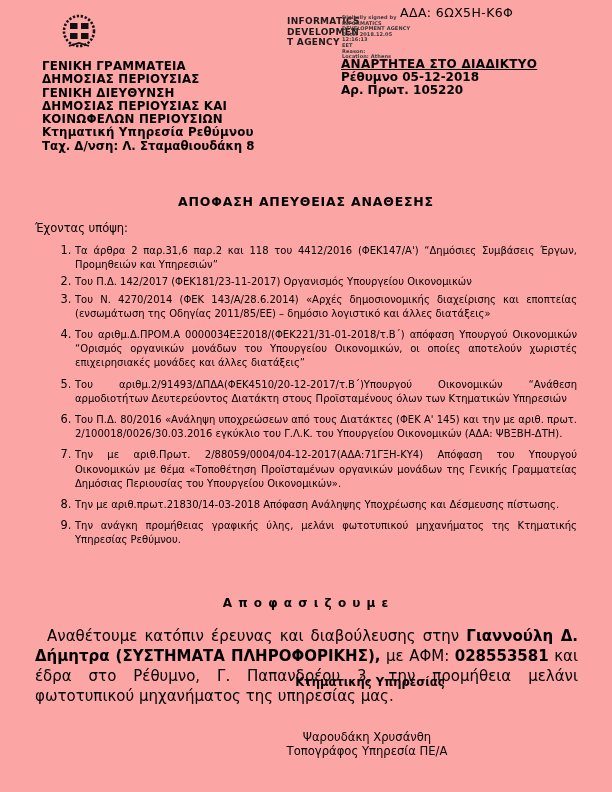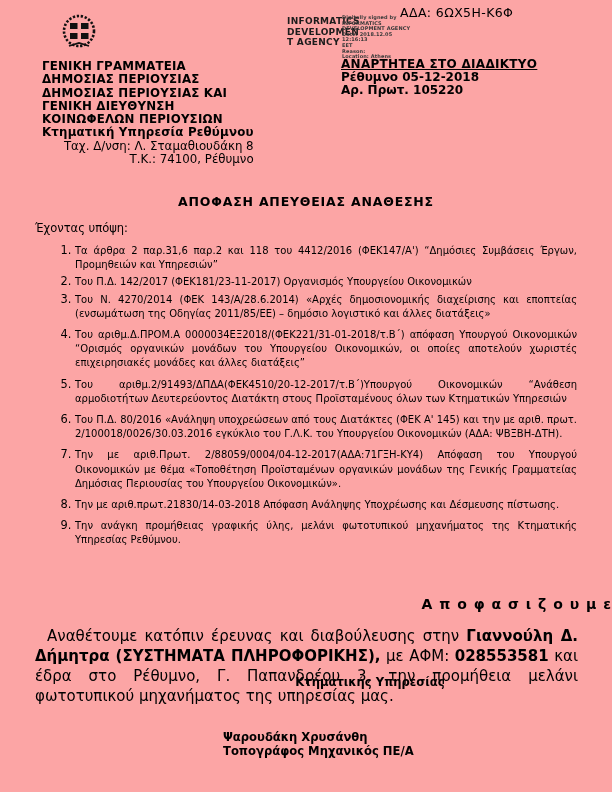--- a/index.html
+++ b/index.html
@@ -25,46 +25,46 @@
     position:absolute;left:342px;top:15px;width:70px;
     font-size:5px;line-height:5.6px;font-weight:700;color:#3a3a3a;
     letter-spacing:.1px;
   }
   
   .meta{position:absolute;left:341px;top:58px;font-size:12px;line-height:13.2px;font-weight:bold;}
   .meta .pub{text-decoration:underline;letter-spacing:.3px;}
   
   .letterhead{position:absolute;left:42px;top:60px;font-size:11.8px;line-height:13.3px;}
   .letterhead .b{font-weight:bold;letter-spacing:.2px;}
-  .letterhead .addr{font-weight:normal;text-align:right;}
+  .letterhead .addr{font-weight:bold;}
   
   .doc-title{position:absolute;left:0;top:194px;width:612px;text-align:center;
     font-size:12.5px;font-weight:bold;letter-spacing:.8px;}
   .having{position:absolute;left:35px;top:221px;font-size:11.5px;}
   
   .list-wrap{position:absolute;left:35px;top:243px;width:542px;}
   .list-wrap ol{margin:0;padding:0 0 0 40px;}
   .list-wrap li{
     font-size:10px;line-height:14.2px;text-align:justify;
     margin:0 0 6px 0;padding:0;
   }
   .list-wrap li:nth-child(1),.list-wrap li:nth-child(2){margin-bottom:2px;}
   .list-wrap li::marker{font-size:11.4px;}
   
-  .decide{position:absolute;left:0;top:596px;width:612px;text-align:right;
-    font-size:14px;font-weight:bold;letter-spacing:1px;}
+  .decide{position:absolute;left:0;top:596px;width:612px;text-align:center;
+    font-size:12px;font-weight:bold;letter-spacing:1px;}
   
   .decision{position:absolute;left:35px;top:611px;width:543px;
     font-size:15px;line-height:20px;text-align:justify;text-indent:12px;}
   .decision .b{font-weight:bold;}
   
   .role{position:absolute;left:270px;top:676px;width:200px;text-align:center;
     font-size:11.6px;line-height:13.8px;font-weight:bold;}
-  .signer{position:absolute;left:223px;top:731px;width:270px;
-    font-size:11.6px;line-height:13.8px;font-weight:bold;}
+  .signer{position:absolute;left:232px;top:731px;width:270px;text-align:center;
+    font-size:11.6px;line-height:13.8px;font-weight:normal;}
 </style>
 </head>
 <body>
 
 <div class="page">
 
   <div class="ada">ΑΔΑ: 6ΩΧ5Η-Κ6Φ</div>
 
   <div class="emblem">
     <svg width="42" height="38" viewBox="0 0 42 38" xmlns="http://www.w3.org/2000/svg">
@@ -95,26 +95,25 @@
 
   <div class="meta">
     <div class="pub">ΑΝΑΡΤΗΤΕΑ ΣΤΟ ΔΙΑΔΙΚΤΥΟ</div>
     <div>Ρέθυμνο 05-12-2018</div>
     <div>Αρ. Πρωτ. 105220</div>
   </div>
 
   <div class="letterhead">
     <div class="b">ΓΕΝΙΚΗ ΓΡΑΜΜΑΤΕΙΑ</div>
     <div class="b">ΔΗΜΟΣΙΑΣ ΠΕΡΙΟΥΣΙΑΣ</div>
+    <div class="b">ΓΕΝΙΚΗ ΔΙΕΥΘΥΝΣΗ</div>
     <div class="b">ΔΗΜΟΣΙΑΣ ΠΕΡΙΟΥΣΙΑΣ ΚΑΙ</div>
-    <div class="b">ΓΕΝΙΚΗ ΔΙΕΥΘΥΝΣΗ</div>
     <div class="b">ΚΟΙΝΩΦΕΛΩΝ ΠΕΡΙΟΥΣΙΩΝ</div>
     <div class="b">Κτηματική Υπηρεσία Ρεθύμνου</div>
     <div class="addr">Ταχ. Δ/νση: Λ. Σταμαθιουδάκη 8</div>
-    <div class="addr">Τ.Κ.: 74100, Ρέθυμνο</div>
   </div>
 
   <div class="doc-title">ΑΠΟΦΑΣΗ ΑΠΕΥΘΕΙΑΣ ΑΝΑΘΕΣΗΣ</div>
 
   <div class="having">Έχοντας υπόψη:</div>
 
   <div class="list-wrap">
     <ol>
       <li>Τα άρθρα 2 παρ.31,6 παρ.2 και 118 του 4412/2016 (ΦΕΚ147/Α') “Δημόσιες Συμβάσεις Έργων, Προμηθειών και Υπηρεσιών”</li>
       <li>Του Π.Δ. 142/2017 (ΦΕΚ181/23-11-2017) Οργανισμός Υπουργείου Οικονομικών</li>
@@ -131,16 +130,16 @@
   <div class="decide">Α π ο φ α σ ι ζ ο υ μ ε</div>
 
   <p class="decision"><span>Αναθέτουμε κατόπιν έρευνας και διαβούλευσης στην </span><span class="b">Γιαννούλη Δ. Δήμητρα  (ΣΥΣΤΗΜΑΤΑ ΠΛΗΡΟΦΟΡΙΚΗΣ),</span><span> με ΑΦΜ: </span><span class="b">028553581</span><span> και έδρα στο Ρέθυμνο, Γ. Παπανδρέου 3,  την προμήθεια μελάνι φωτοτυπικού μηχανήματος της υπηρεσίας μας.</span></p>
 
   <div class="role">
     <div>Κτηματικής Υπηρεσίας</div>
   </div>
 
   <div class="signer">
     <div>Ψαρουδάκη Χρυσάνθη</div>
-    <div>Τοπογράφος Μηχανικός ΠΕ/Α</div>
+    <div>Τοπογράφος Υπηρεσία ΠΕ/Α</div>
   </div>
 
 </div>
 
 </body></html>

